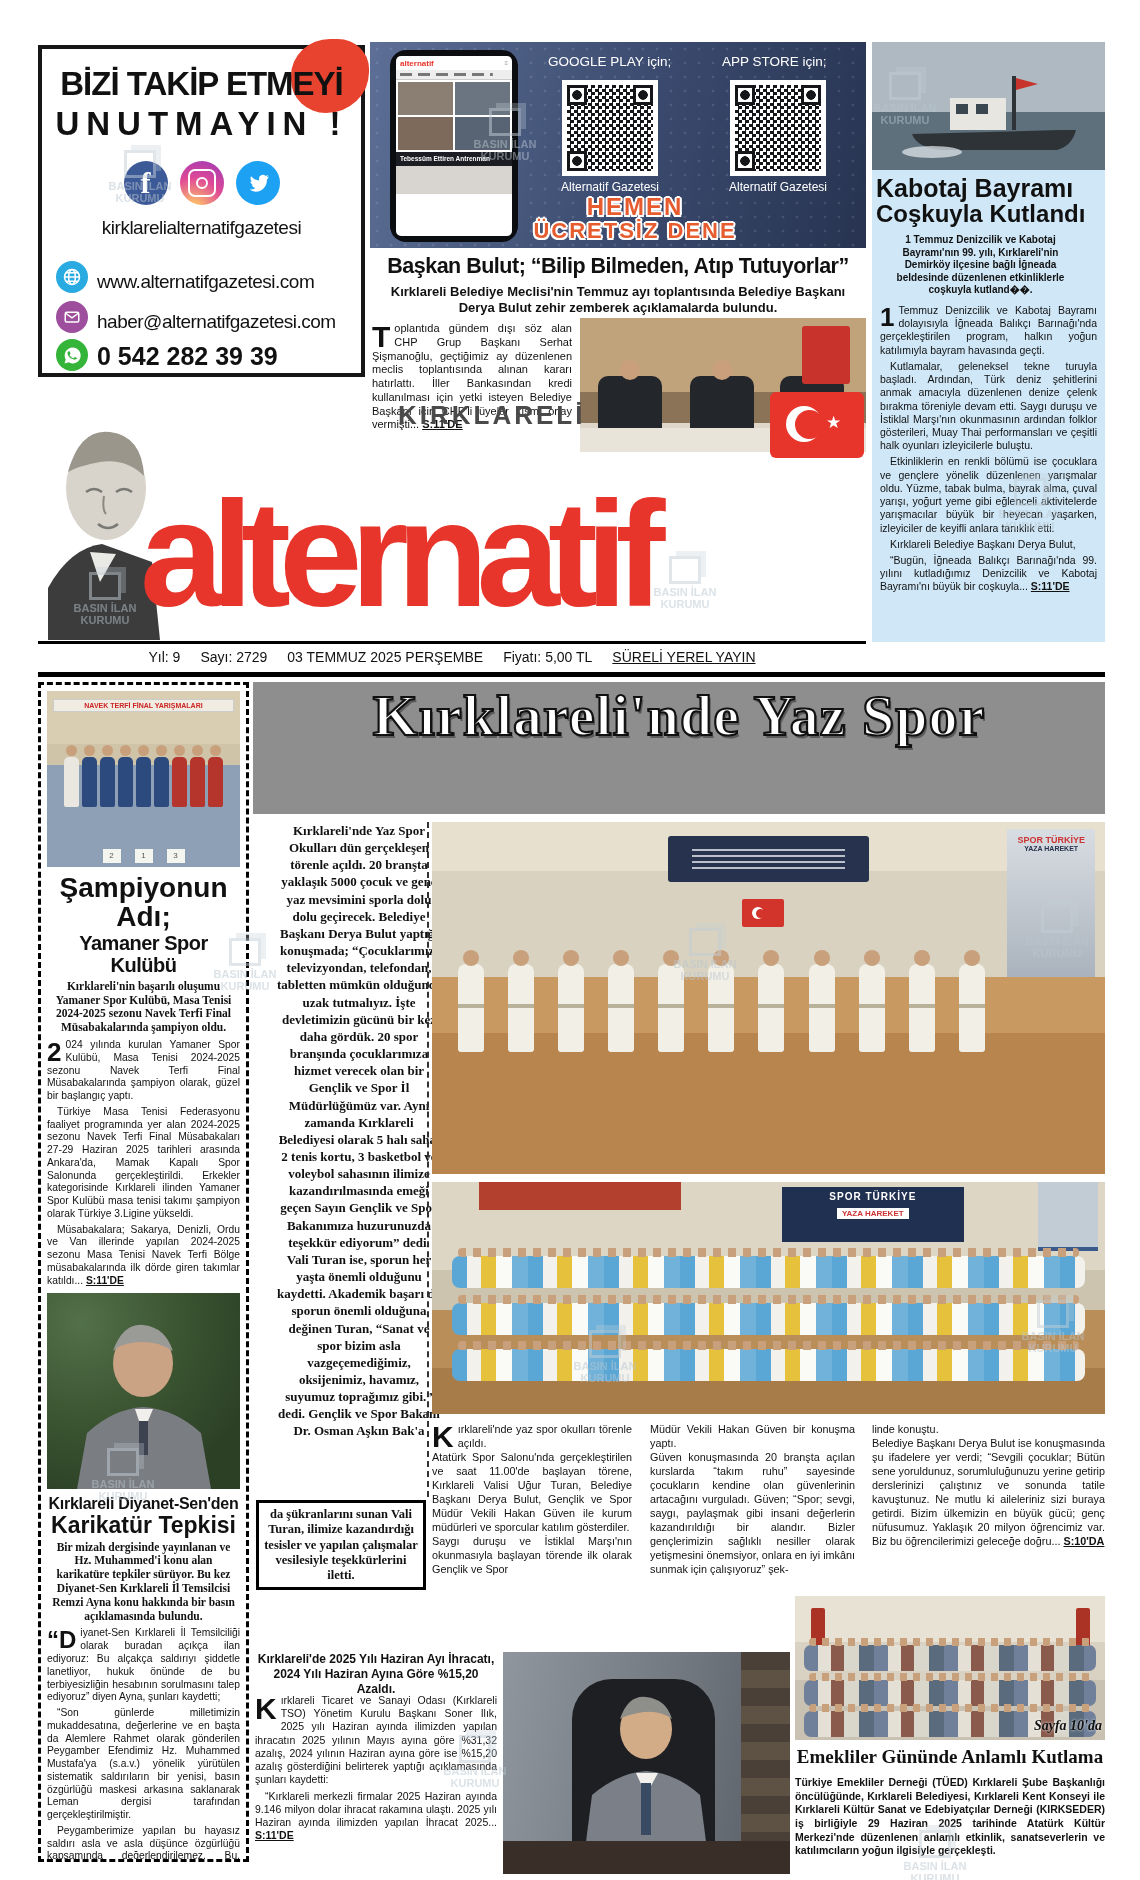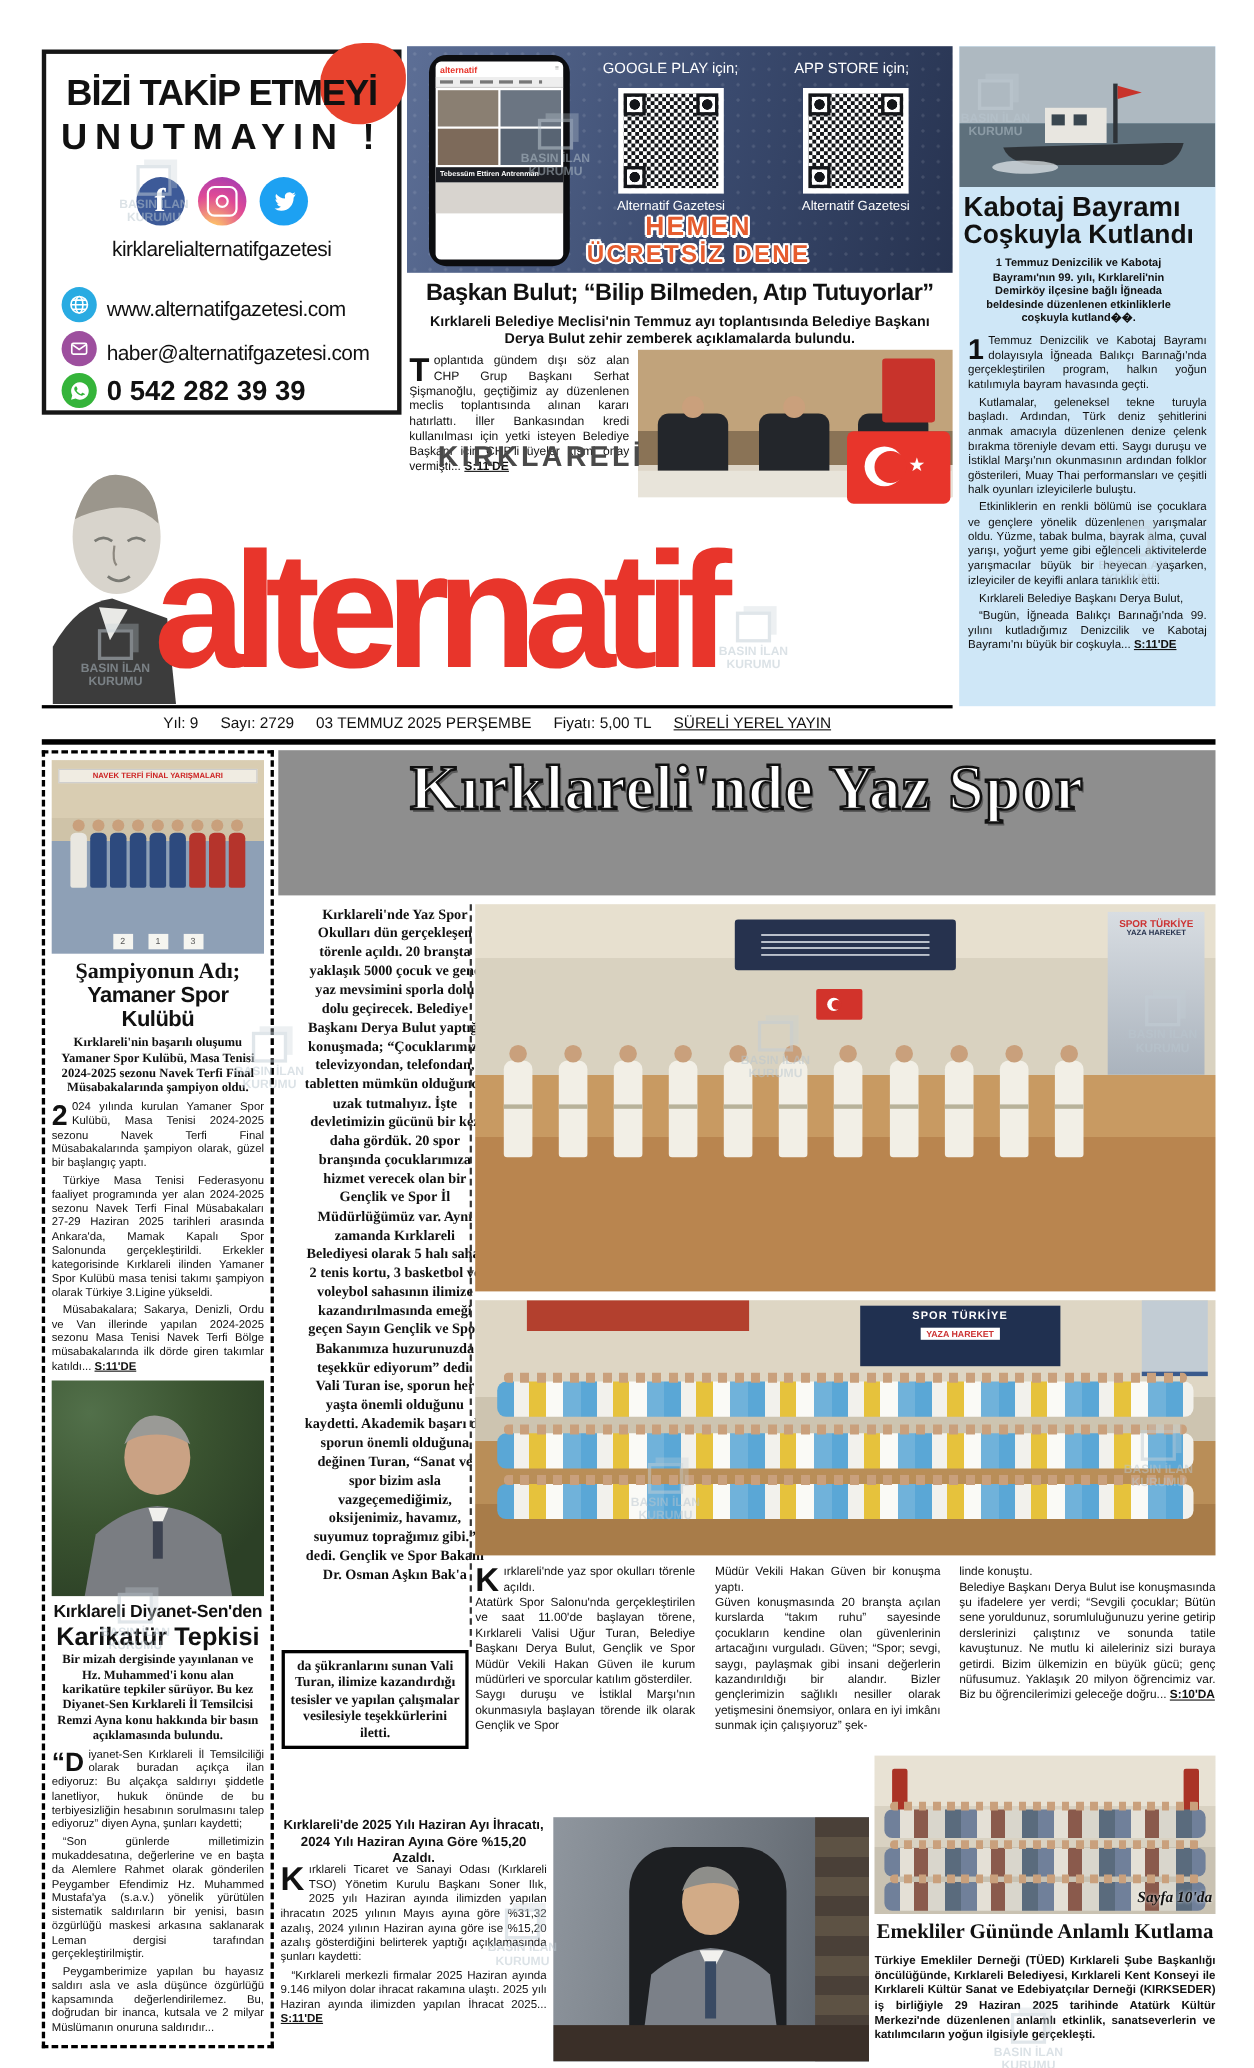--- a/index.html
+++ b/index.html
@@ -110,21 +110,21 @@
              padding:6px;overflow:hidden;z-index:2;}
   .teamphoto{position:relative;width:100%;height:176px;background:linear-gradient(#d9cdb2 0 30%,#cfc3a8 30% 42%,#8ea0b6 42%);overflow:hidden;}
   .teamphoto .pban{position:absolute;left:6px;right:6px;top:8px;background:#f0ece2;color:#c22;font-size:7px;
                    font-weight:bold;text-align:center;padding:2px 0;border:1px solid #ccc;}
   .figs{position:absolute;left:4px;right:4px;top:52px;display:flex;justify-content:center;gap:3px;}
   .fig{position:relative;width:15px;height:50px;border-radius:5px 5px 2px 2px;background:#2d4a7e;margin-top:14px;flex:none;}
   .fig::before{content:"";position:absolute;top:-12px;left:2px;width:11px;height:11px;border-radius:50%;background:#c9a07c;}
   .fig.red{background:#b5342c;} .fig.white{background:#e9e7e0;}
   .podium{position:absolute;left:0;right:0;bottom:4px;display:flex;justify-content:center;gap:14px;}
   .podium span{width:18px;height:14px;background:#f5f5f0;color:#555;font-size:8px;text-align:center;line-height:14px;}
-  .champ-h1{font-size:20px;font-weight:bold;text-align:center;margin-top:6px;line-height:1.05;font-family:Liberation Serif, serif;}
+  .champ-h1{font-size:28px;font-weight:bold;text-align:center;margin-top:6px;line-height:1.05;}
   .champ-h2{font-size:20px;font-weight:bold;text-align:center;line-height:1.1;letter-spacing:-0.5px;}
   .col-sub{font-family:"Liberation Serif",serif;font-weight:bold;font-size:11.5px;text-align:center;line-height:1.2;margin:4px 0;}
   .col-body{font-size:10.3px;line-height:1.24;text-align:justify;}
   .manphoto{position:relative;width:100%;height:196px;margin-top:5px;
             background:radial-gradient(circle at 18% 15%,#52704a,#3a5330 45%,#2c4026 80%);overflow:hidden;}
   .cart-h1{font-size:16px;font-weight:bold;text-align:center;margin-top:6px;letter-spacing:-0.3px;}
   .cart-h2{font-size:23px;font-weight:bold;text-align:center;line-height:1.05;}
 
   
   .leadq{left:256px;top:822px;width:166px;height:676px;font-family:"Liberation Serif",serif;font-weight:bold;

